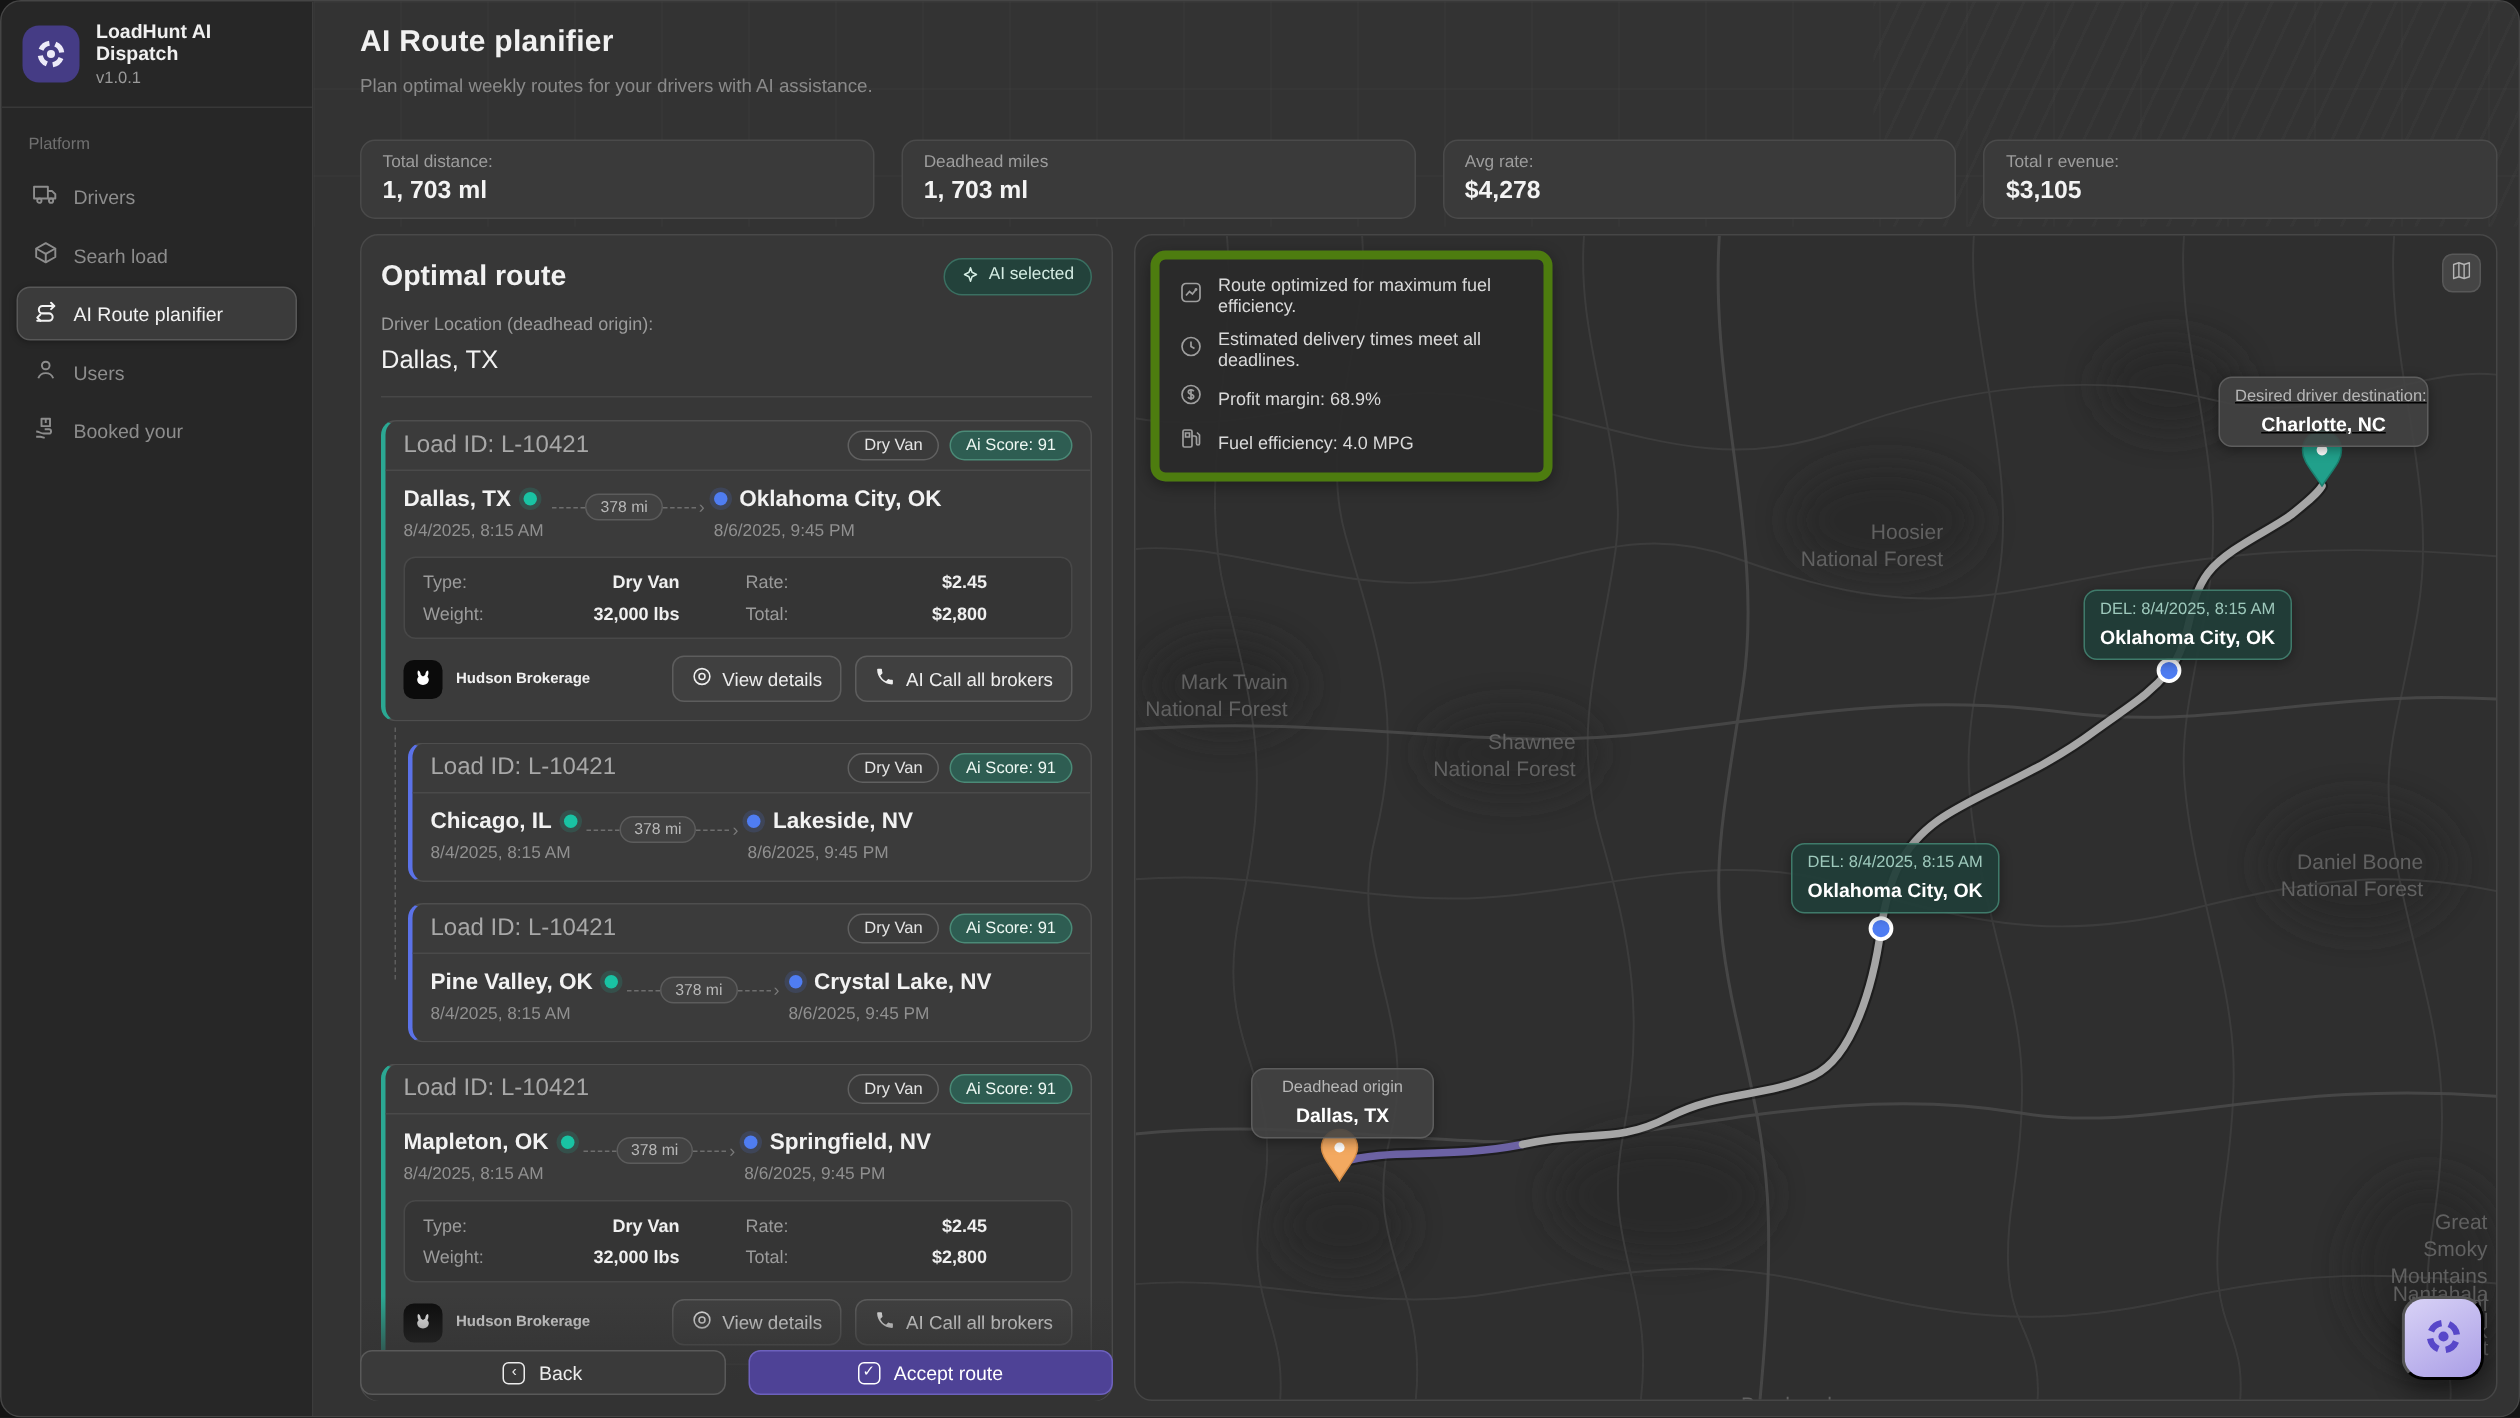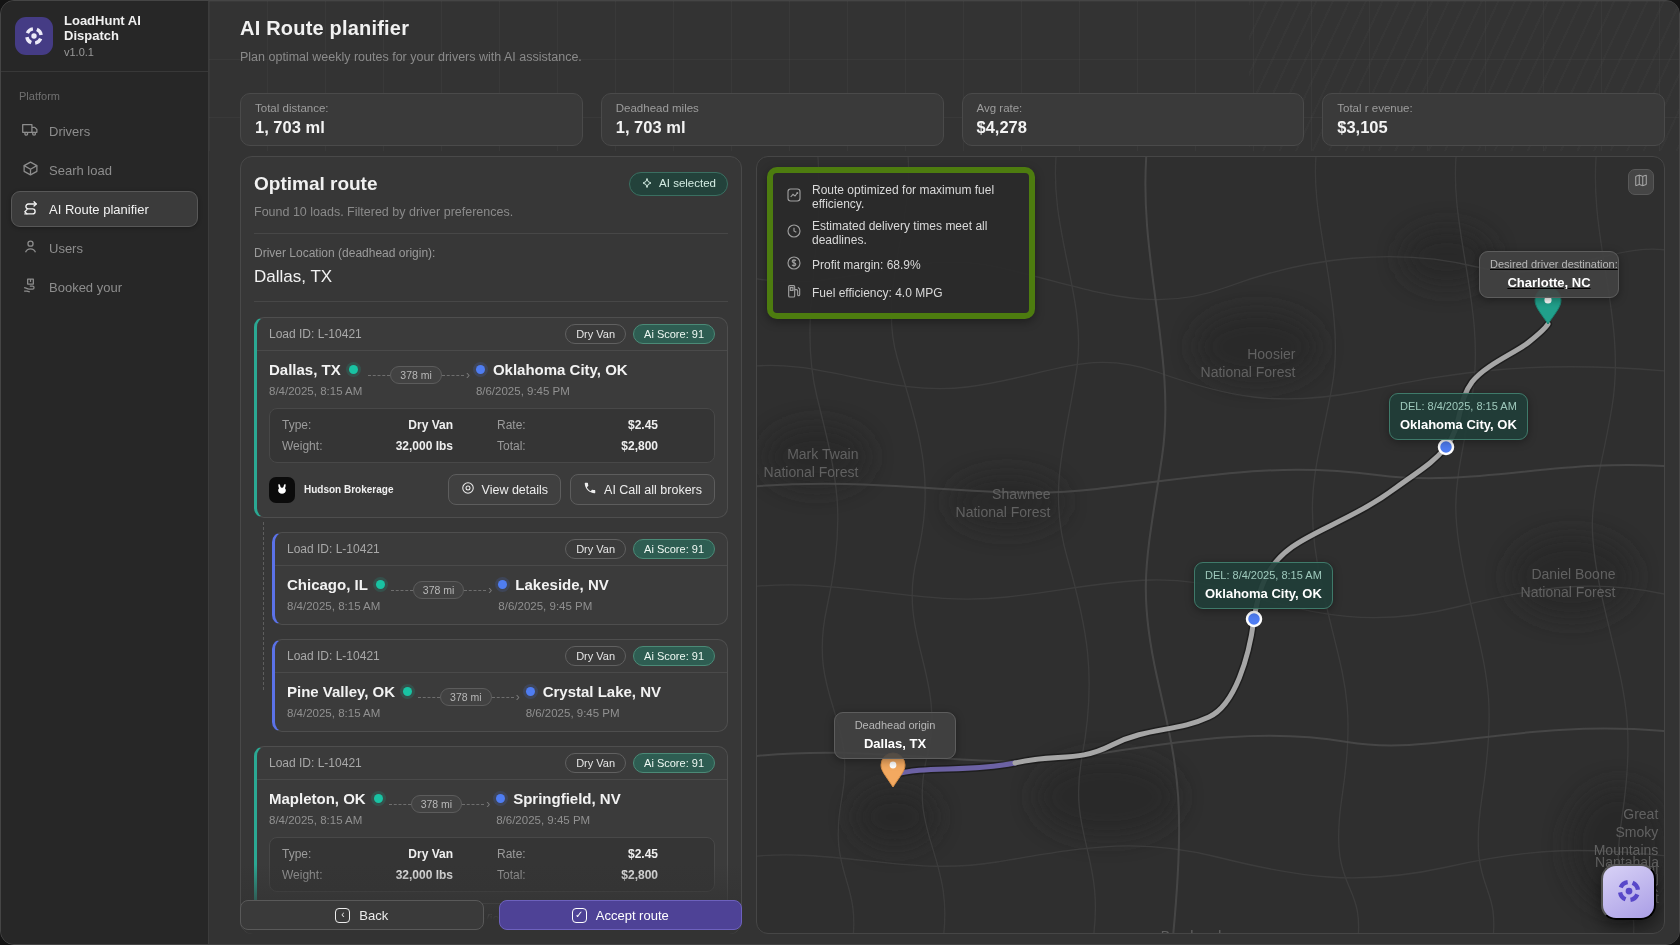--- a/index.html
+++ b/index.html
@@ -59,21 +59,21 @@
                color:#8a8a8a; font-size:12.5px; }
   .driver-block { padding:12px 0 14px; border-bottom:1px solid #474747; margin-bottom:15px; }
   .dl-label { font-size:12px; color:#9b9b9b; }
   .dl-value { font-size:17px; color:#f2f2f2; margin-top:7px; }
 
   .load-card { background:#3b3b3b; border:1px solid #4e4e4e; border-left:3px solid #2ba893;
                border-radius:10px; margin-bottom:14px; overflow:hidden; }
   .load-card.nested { border-left-color:#5b72e8; }
   .card-head { display:flex; justify-content:space-between; align-items:center;
                padding:6px 12px; border-bottom:1px solid #4a4a4a; min-height:29px; }
-  .load-id { color:#a8a8a8; font-size:12px; }
+  .load-id { color:#a8a8a8; font-size:16px; }
   .pills { display:flex; gap:7px; }
   .pill { font-size:11px; padding:3px 10px; border-radius:999px; border:1px solid #606060; color:#e5e5e5; }
   .pill.score { background:#2e5d52; border-color:#4b8a77; color:#eef8f3; }
   .card-body { padding:10px 12px 12px; }
   .route-row { display:flex; align-items:flex-start; }
   .stop { display:flex; flex-direction:column; }
   .stop-head { display:flex; align-items:center; gap:8px; }
   .city { font-size:15px; font-weight:700; color:#f2f2f2; white-space:nowrap; }
   .dot { width:9px; height:9px; border-radius:50%; flex:none; }
   .dot.teal { background:#19c3a3; box-shadow:0 0 0 3px rgba(25,195,163,.16); }
@@ -245,21 +245,20 @@
         <section class="route-panel">
           <div class="panel-title-row">
             <div class="panel-title">Optimal route</div>
             <span class="ai-badge">
               <span><svg width="12" height="12" viewBox="0 0 24 24" fill="none" stroke="currentColor" stroke-width="2" stroke-linejoin="round">
                     <path d="M12 3l2 6 6 3-6 3-2 6-2-6-6-3 6-3 2-6z"></path>
                   </svg></span>
               <span>AI selected</span>
             </span>
           </div>
-          <div class="panel-sub">Found 10 loads. Filtered by driver preferences.</div>
 
           <div class="driver-block">
             <div class="dl-label">Driver Location (deadhead origin):</div>
             <div class="dl-value">Dallas, TX</div>
           </div>
 
           <div class="load-card">
             <div class="card-head">
               <span class="load-id">Load ID: L-10421</span>
               <span class="pills">

